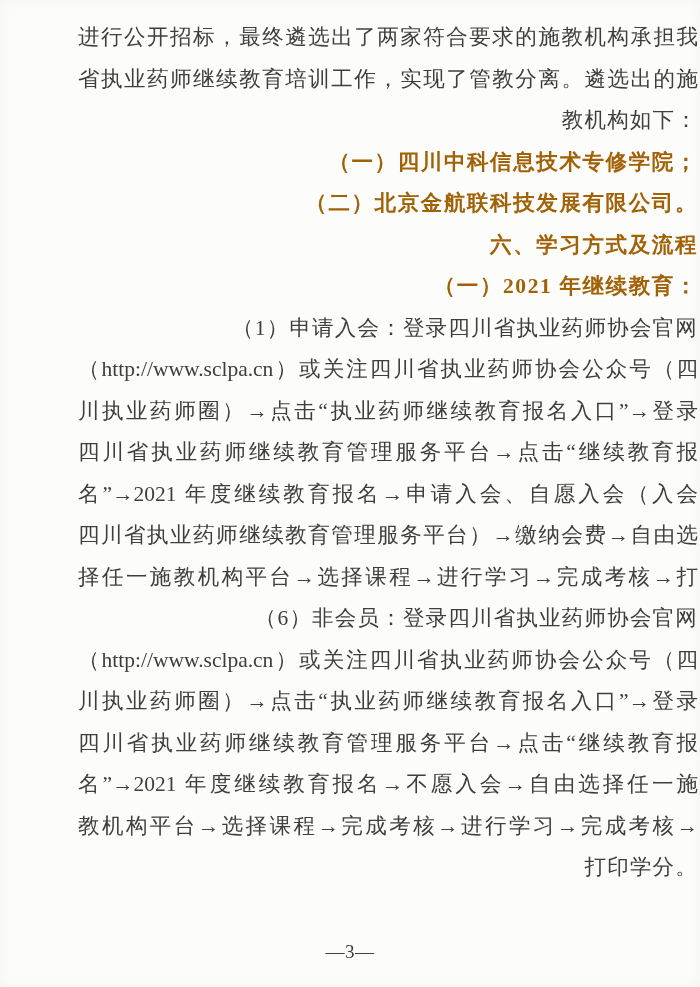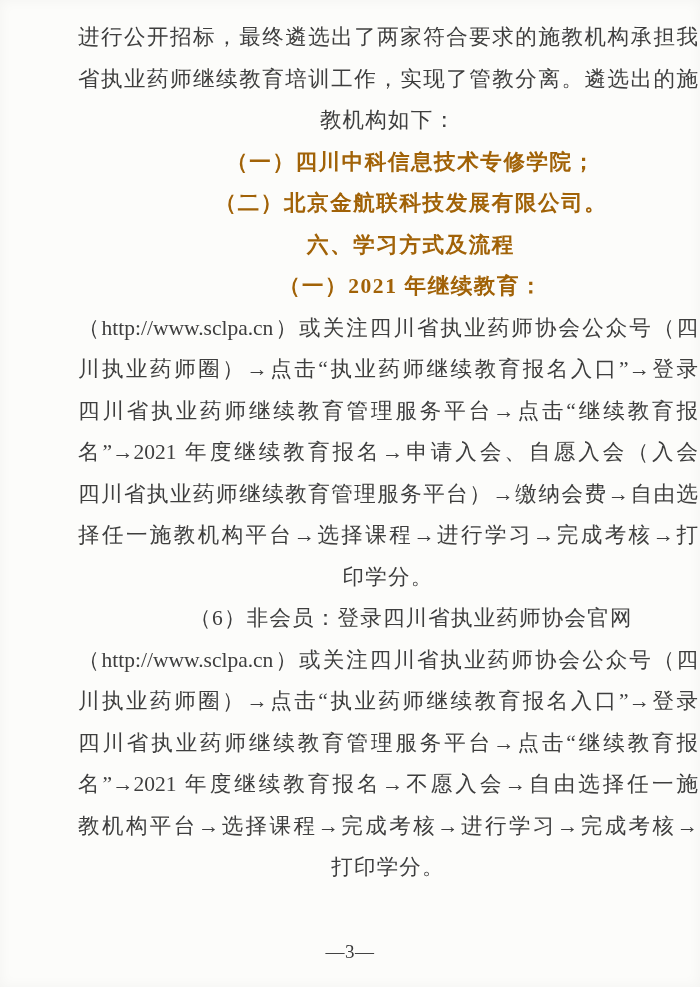--- a/index.html
+++ b/index.html
@@ -25,21 +25,21 @@
     width: 620px;
     margin-left: 40px;
   }
   .line {
     font-size: 21.5px;
     line-height: 41.5px;
     height: 41.5px;
     letter-spacing: 1.2px;
     white-space: nowrap;
     overflow: hidden;
-    text-align: center;
+    text-align: right;
   }
   .line.just {
     white-space: normal;
     letter-spacing: normal;
     text-align: justify;
     text-align-last: justify;
     text-justify: inter-character;
   }
   .line.indent {
     text-indent: 46px;
@@ -66,27 +66,27 @@
 
 <div class="page">
   <div class="content">
     <div class="line just">进行公开招标，最终遴选出了两家符合要求的施教机构承担我</div>
     <div class="line just">省执业药师继续教育培训工作，实现了管教分离。遴选出的施</div>
     <div class="line">教机构如下：</div>
     <div class="line indent bold">（一）四川中科信息技术专修学院；</div>
     <div class="line indent bold">（二）北京金航联科技发展有限公司。</div>
     <div class="line indent bold">六、学习方式及流程</div>
     <div class="line indent bold">（一）2021 年继续教育：</div>
+    <div class="line indent">（1）申请入会：登录四川省执业药师协会官网</div>
     <div class="line just">（http://www.sclpa.cn）或关注四川省执业药师协会公众号（四</div>
     <div class="line just">川执业药师圈）→点击“执业药师继续教育报名入口”→登录</div>
     <div class="line just">四川省执业药师继续教育管理服务平台→点击“继续教育报</div>
     <div class="line just">名”→2021 年度继续教育报名→申请入会、自愿入会（入会</div>
     <div class="line just">四川省执业药师继续教育管理服务平台）→缴纳会费→自由选</div>
     <div class="line just">择任一施教机构平台→选择课程→进行学习→完成考核→打</div>
-    <div class="line">印学分。</div>
     <div class="line indent">（6）非会员：登录四川省执业药师协会官网</div>
     <div class="line just">（http://www.sclpa.cn）或关注四川省执业药师协会公众号（四</div>
     <div class="line just">川执业药师圈）→点击“执业药师继续教育报名入口”→登录</div>
     <div class="line just">四川省执业药师继续教育管理服务平台→点击“继续教育报</div>
     <div class="line just">名”→2021 年度继续教育报名→不愿入会→自由选择任一施</div>
     <div class="line just">教机构平台→选择课程→完成考核→进行学习→完成考核→</div>
     <div class="line">打印学分。</div>
   </div>
   <div class="footer">—3—</div>
 </div>

